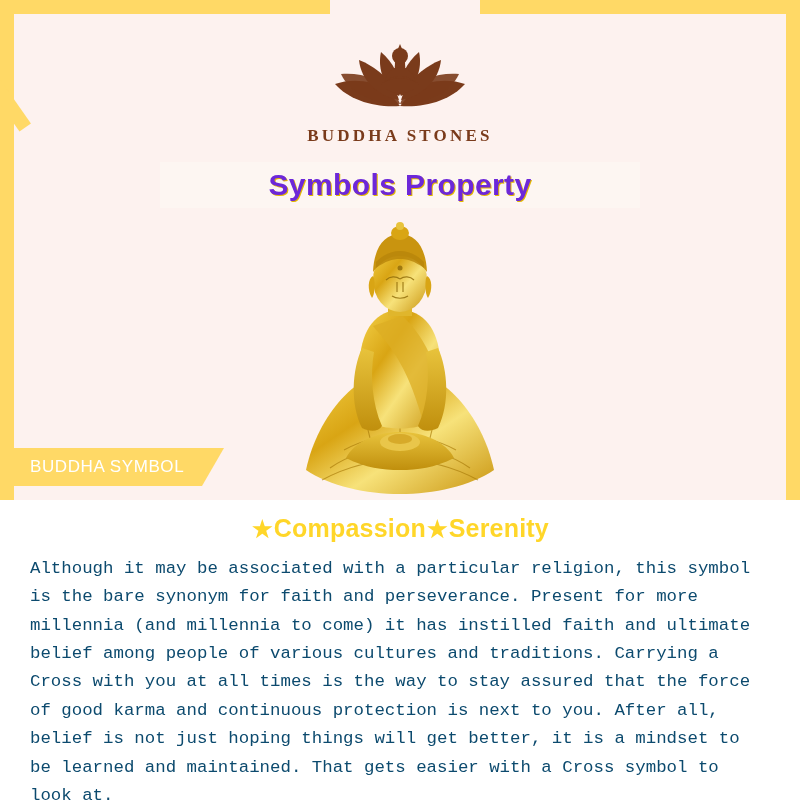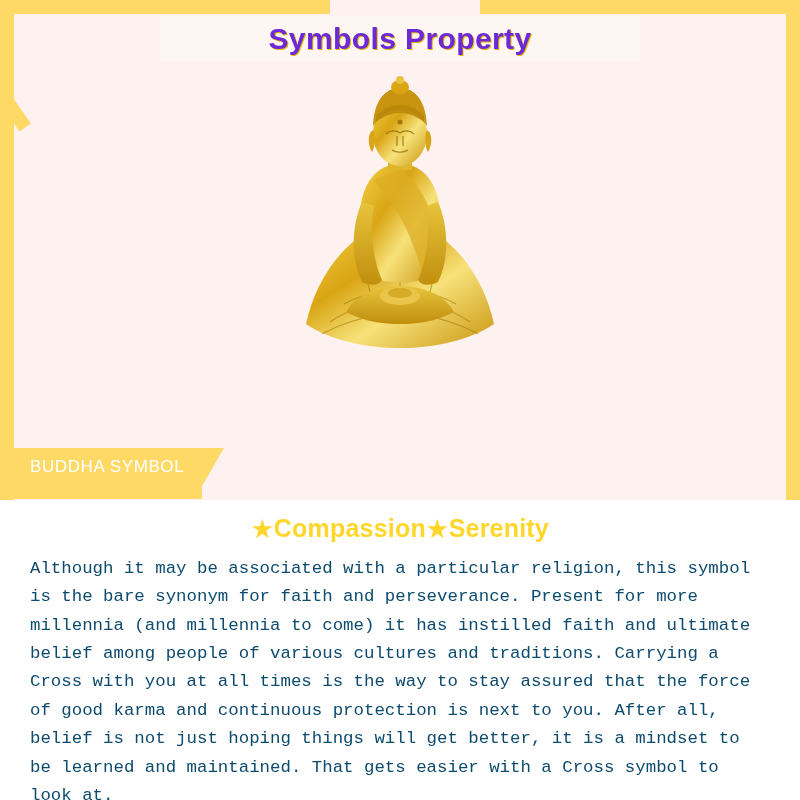--- a/index.html
+++ b/index.html
@@ -131,21 +131,21 @@
     top: 448px;
     z-index: 4;
     display: flex;
     align-items: stretch;
   }
   .tag {
     background: #ffd966;
     color: #ffffff;
     font-size: 17px;
     letter-spacing: 0.6px;
-    padding: 9px 18px 22px 30px;
+    padding: 9px 18px 9px 30px;
     display: flex;
     align-items: center;
   }
   .tag-tail {
     width: 0;
     height: 0;
     border-top: 38px solid #ffd966;
     border-right: 22px solid transparent;
   }
 
@@ -187,20 +187,46 @@
 <div class="page">
 
   <div class="corner corner-tl-h"></div>
   <div class="corner corner-tl-v"></div>
   <div class="corner corner-tl-diag"></div>
   <div class="corner corner-tr-h"></div>
   <div class="corner corner-tr-v"></div>
   <div class="corner corner-tr-diag"></div>
   <div class="corner corner-left-v"></div>
 
+  <div class="brand">
+    <span class="logo-wrap">
+      <svg width="170" height="90" viewBox="0 0 170 90">
+        <g fill="#7a3b1b">
+
+          <path d="M85 80 C60 82 34 74 20 58 C36 52 58 54 72 64 Z"></path>
+          <path d="M85 80 C110 82 136 74 150 58 C134 52 112 54 98 64 Z"></path>
+          <path d="M85 78 C58 78 34 66 26 48 C46 46 68 54 80 66 Z" opacity="0.9"></path>
+          <path d="M85 78 C112 78 136 66 144 48 C124 46 102 54 90 66 Z" opacity="0.9"></path>
+
+          <path d="M84 74 C62 70 46 54 44 34 C60 40 76 54 82 68 Z"></path>
+          <path d="M86 74 C108 70 124 54 126 34 C110 40 94 54 88 68 Z"></path>
+
+          <path d="M84 70 C70 62 62 44 66 26 C78 36 86 52 86 66 Z"></path>
+          <path d="M86 70 C100 62 108 44 104 26 C92 36 84 52 84 66 Z"></path>
+
+          <path d="M85 62 C78 50 78 32 85 18 C92 32 92 50 85 62 Z"></path>
+
+          <circle cx="85" cy="30" r="8"></circle>
+          <path d="M85 41 C77 41 71 47 70 56 C74 52 80 50 85 50 C90 50 96 52 100 56 C99 47 93 41 85 41 Z"></path>
+          <path d="M66 58 C72 54 79 52 85 52 C91 52 98 54 104 58 C100 64 93 67 85 67 C77 67 70 64 66 58 Z"></path>
+        </g>
+      </svg>
+    </span>
+    <div class="brand-name">BUDDHA STONES</div>
+  </div>
 
   <div class="title-banner">
     <span class="title-text">Symbols Property</span>
   </div>
 
   <div class="hero">
     <svg class="buddha" width="260" height="290" viewBox="0 0 260 290">
       <defs>
         <linearGradient id="gold" x1="0" y1="0" x2="1" y2="1">
           <stop offset="0%" stop-color="#f4d24a"></stop>

